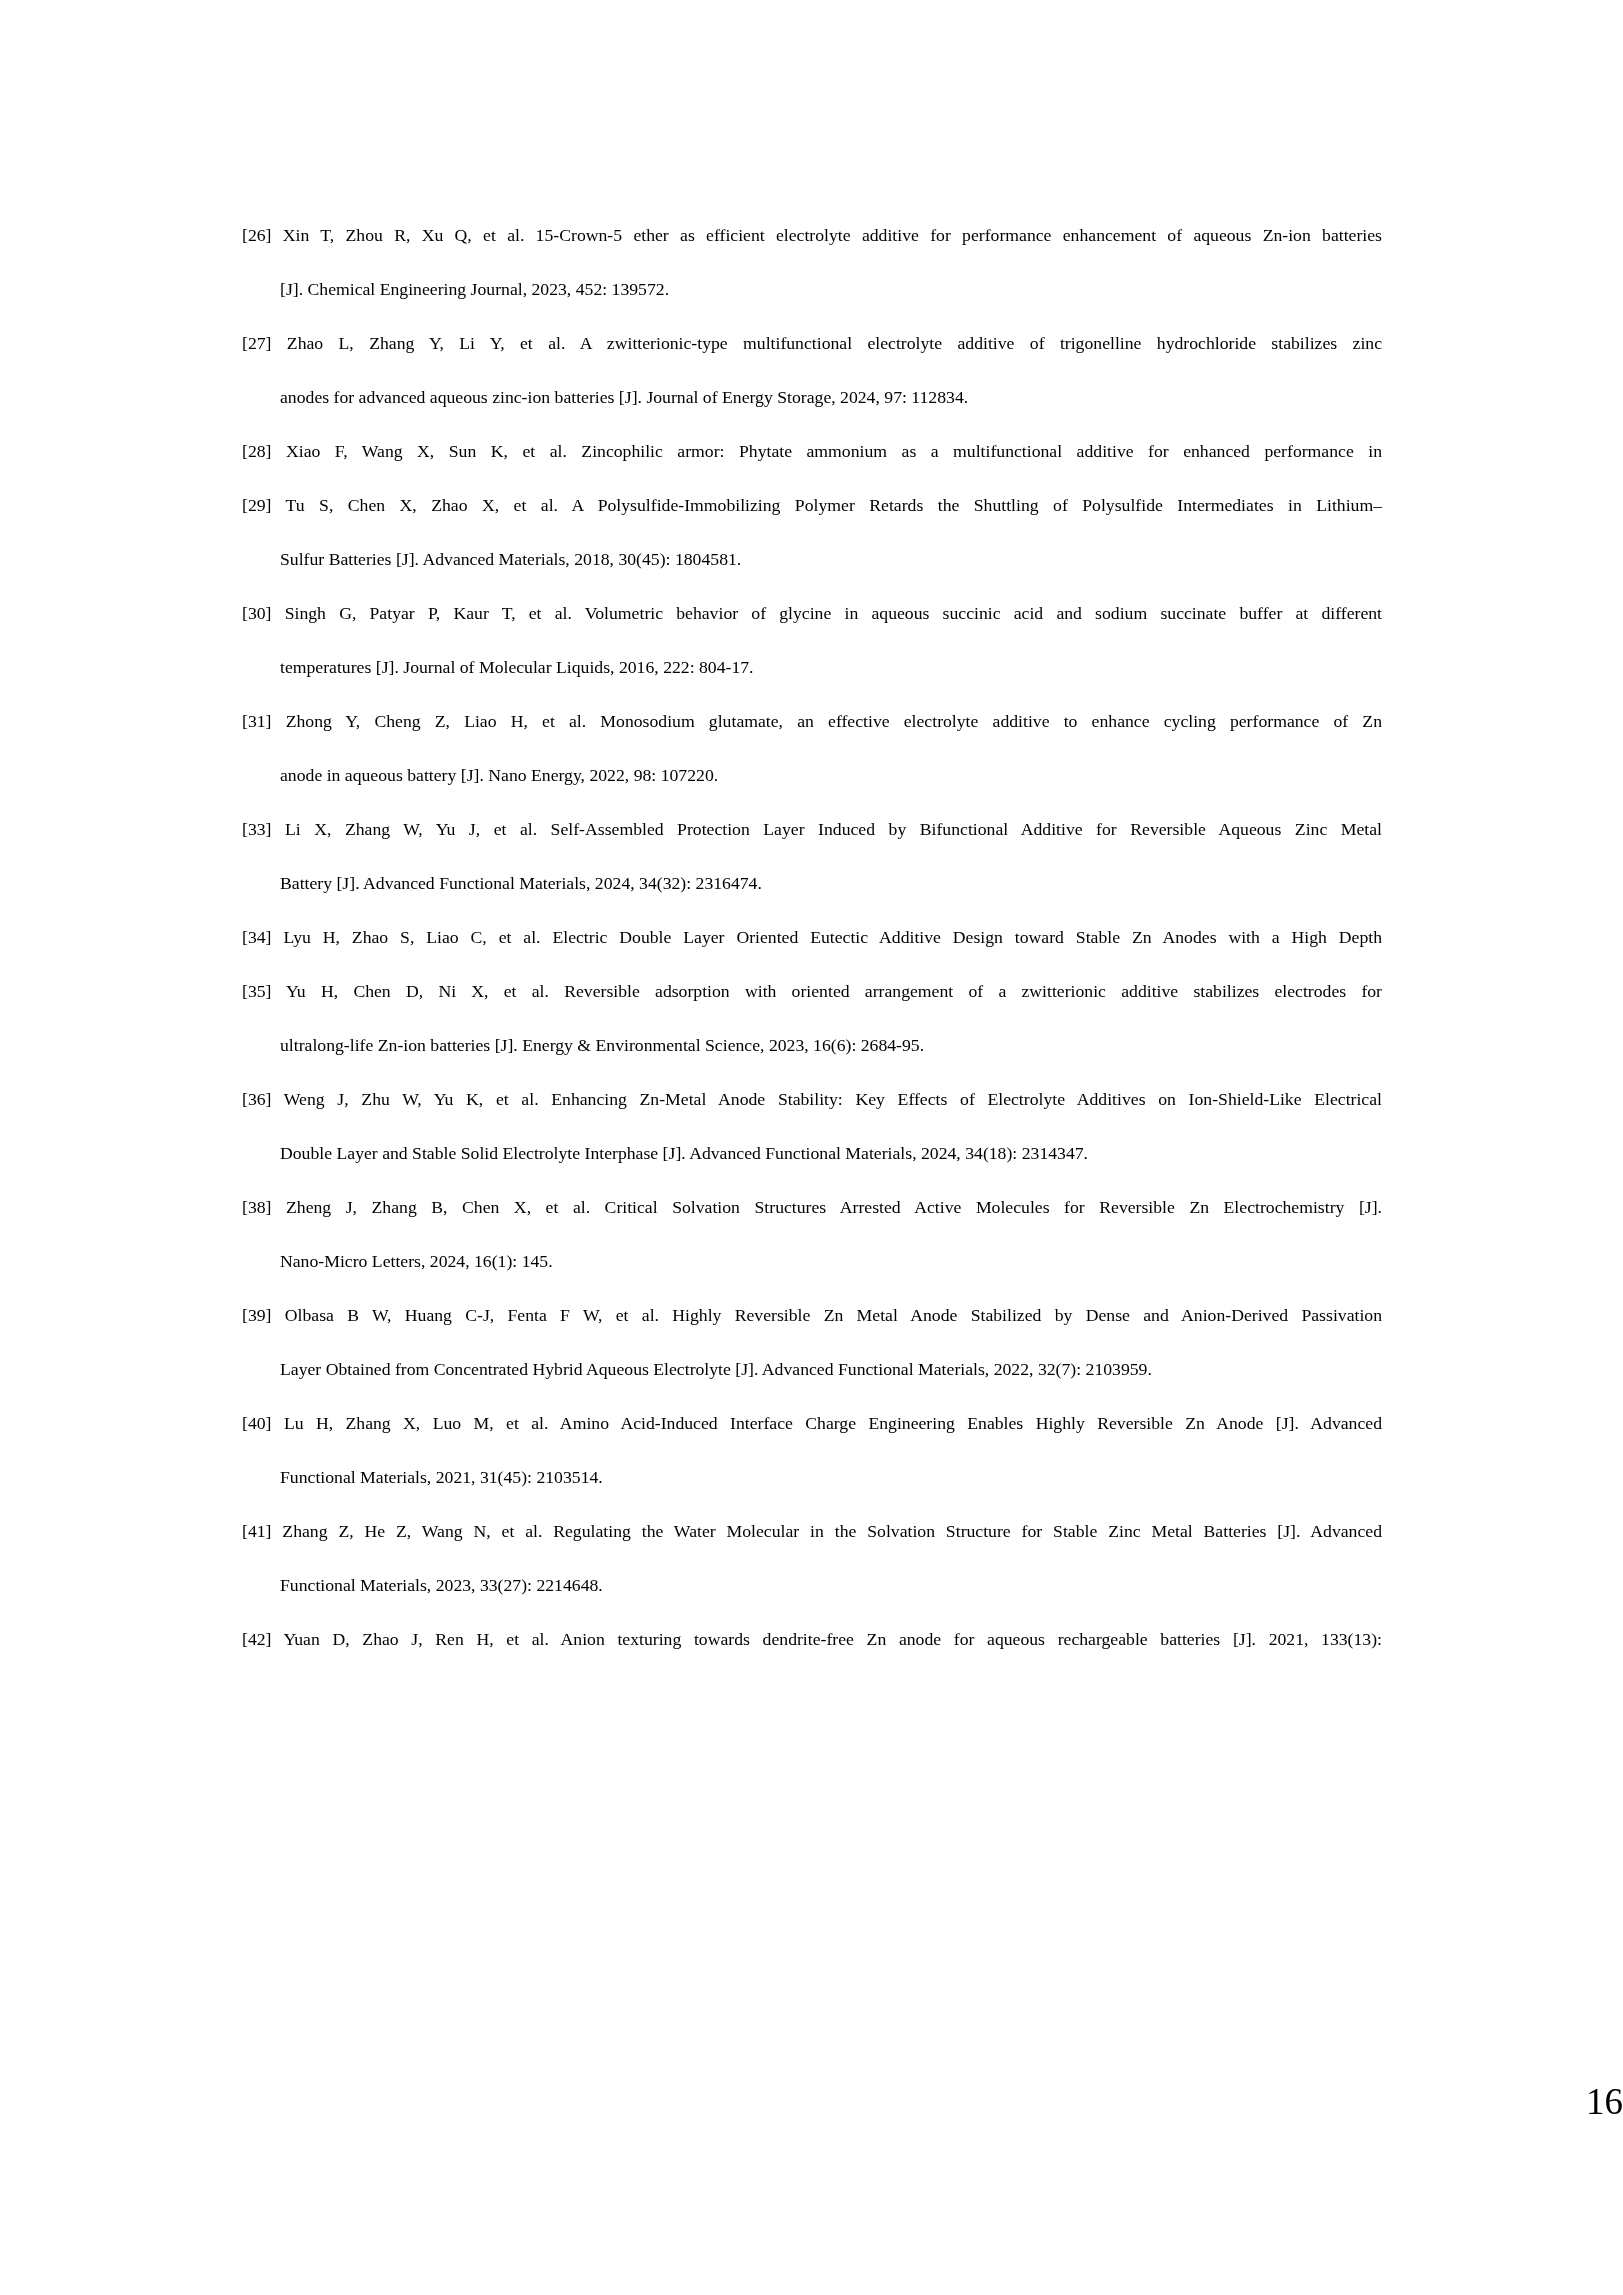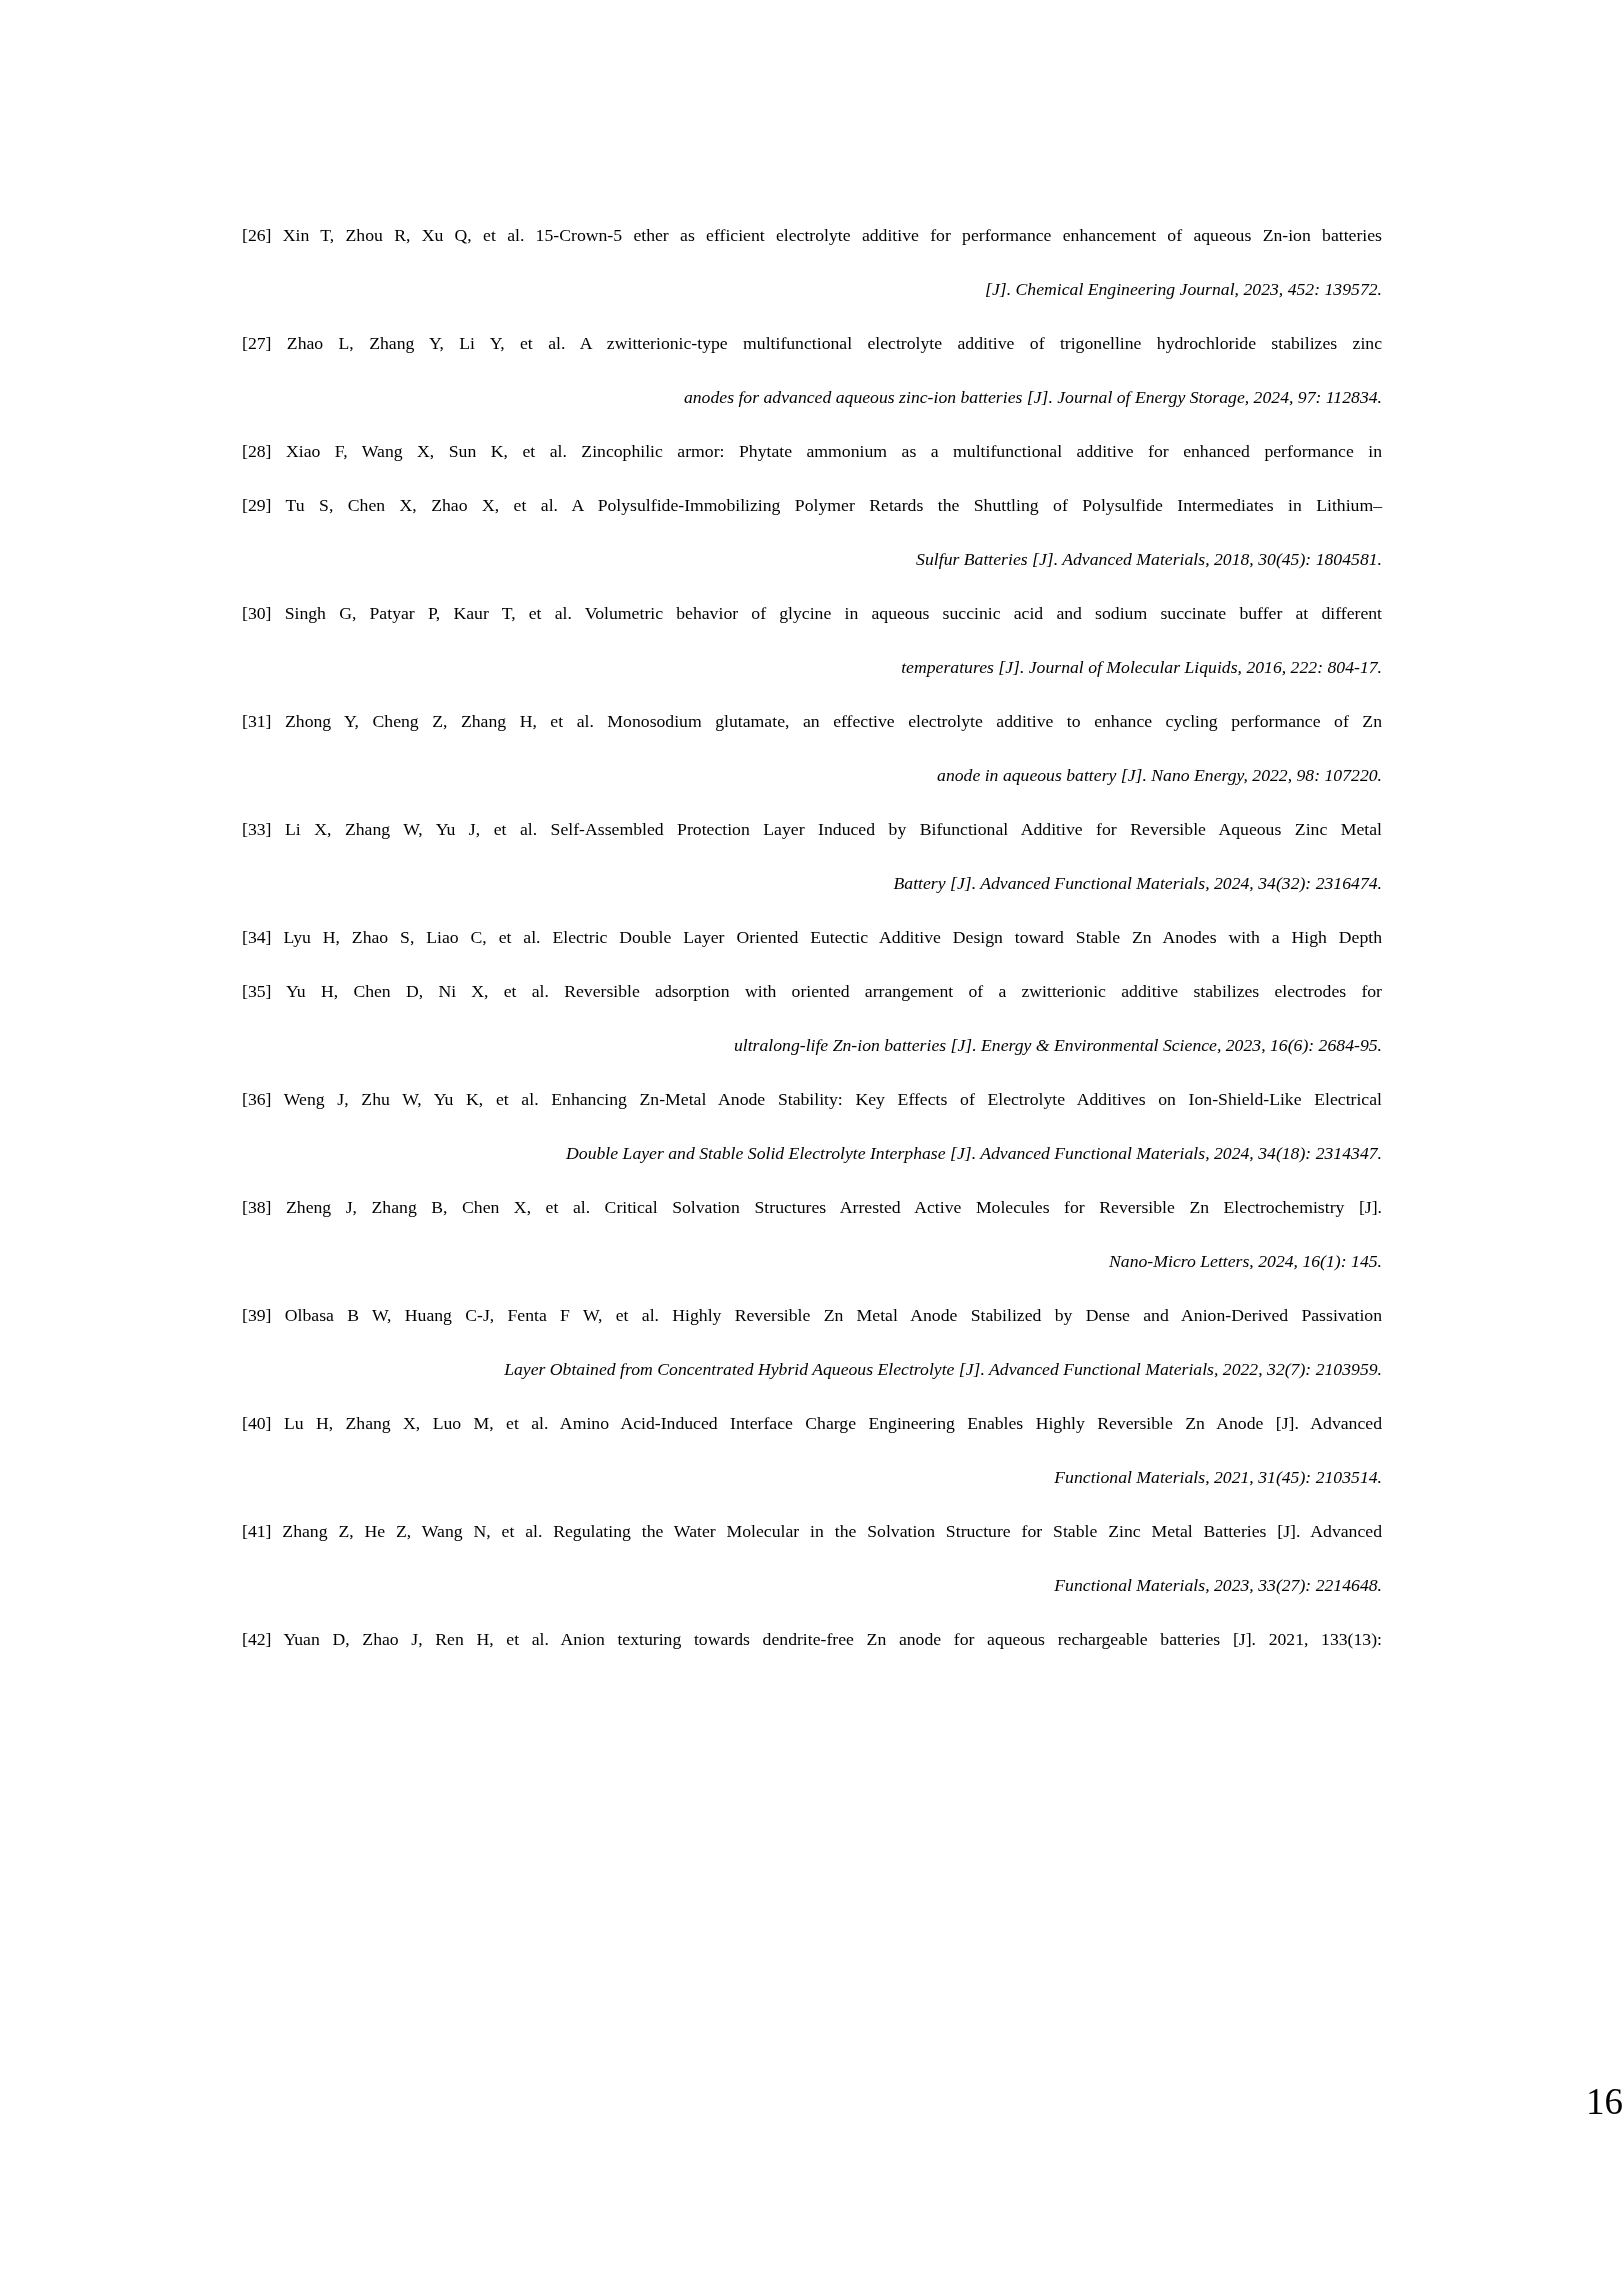--- a/index.html
+++ b/index.html
@@ -21,22 +21,21 @@
     line-height: 54px;
   }
   .ref { margin: 0; padding: 0; }
   .ref .l1 {
     text-align: justify;
     text-align-last: justify;
     -moz-text-align-last: justify;
   }
   .ref .l2 {
     padding-left: 38px;
-    text-align: right;
-    font-style: italic;
+    text-align: left;
   }
   .page-number {
     position: absolute;
     top: 2081px;
     left: 0;
     width: 100%;
     text-align: right;
     font-size: 37px;
     line-height: 41px;
   }
@@ -65,21 +64,21 @@
       <div class="l1"><span>[29]</span> <span>Tu S, Chen X, Zhao X, et al. A Polysulfide-Immobilizing Polymer Retards the Shuttling of Polysulfide Intermediates in Lithium–</span></div>
       <div class="l2">Sulfur Batteries [J]. Advanced Materials, 2018, 30(45): 1804581.</div>
     </div>
 
     <div class="ref">
       <div class="l1"><span>[30]</span> <span>Singh G, Patyar P, Kaur T, et al. Volumetric behavior of glycine in aqueous succinic acid and sodium succinate buffer at different</span></div>
       <div class="l2">temperatures [J]. Journal of Molecular Liquids, 2016, 222: 804-17.</div>
     </div>
 
     <div class="ref">
-      <div class="l1"><span>[31]</span> <span>Zhong Y, Cheng Z, Zhang H, et al. Monosodium glutamate, an effective electrolyte additive to enhance cycling performance of Zn</span></div>
+      <div class="l1"><span>[31]</span> <span>Zhong Y, Cheng Z, Liao H, et al. Monosodium glutamate, an effective electrolyte additive to enhance cycling performance of Zn</span></div>
       <div class="l2">anode in aqueous battery [J]. Nano Energy, 2022, 98: 107220.</div>
     </div>
 
 
     <div class="ref">
       <div class="l1"><span>[33]</span> <span>Li X, Zhang W, Yu J, et al. Self-Assembled Protection Layer Induced by Bifunctional Additive for Reversible Aqueous Zinc Metal</span></div>
       <div class="l2">Battery [J]. Advanced Functional Materials, 2024, 34(32): 2316474.</div>
     </div>
 
     <div class="ref">

